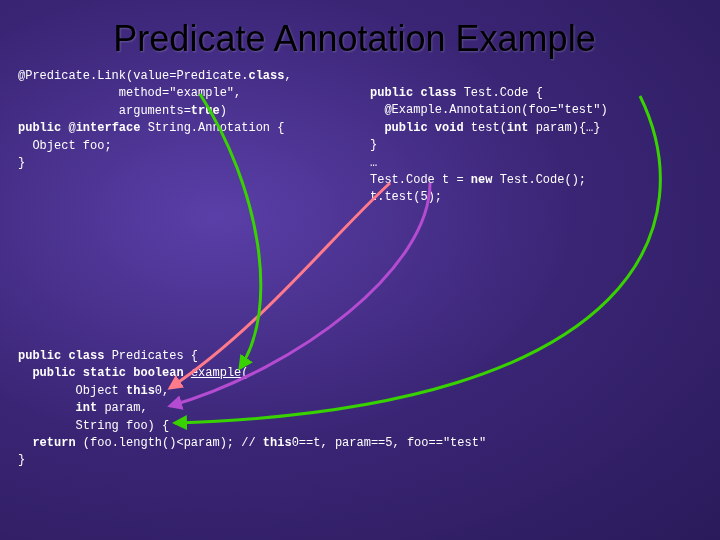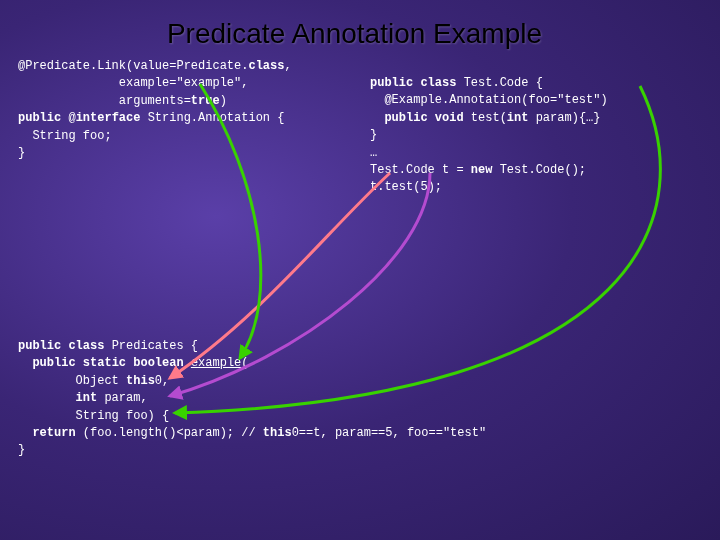--- a/index.html
+++ b/index.html
@@ -7,21 +7,21 @@
     padding: 0;
     width: 720px;
     height: 540px;
     background: radial-gradient(ellipse at 30% 40%, #5a3fa8 0%, #3a2575 50%, #2a1a5a 100%);
     font-family: Arial, sans-serif;
     color: white;
     position: relative;
     overflow: hidden;
   }
   .title {
-    font-size: 28px;
+    font-size: 36px;
     color: #000;
     text-align: center;
     padding: 18px 11px 8px 0;
     font-weight: normal;
     text-shadow: 1px 1px 2px rgba(255,255,255,0.2);
   }
   .code-area {
     position: relative;
     width: 100%;
     height: 470px;
@@ -60,24 +60,24 @@
   }
 </style>
 </head>
 <body>
 
 <div class="title">Predicate Annotation Example</div>
 
 <div class="code-area">
 
 <div class="code-block left-block"><span>@Predicate.Link(value=Predicate.</span><span class="kw">class</span><span>,</span>
-<span>              example=</span><span>"example"</span><span>,</span>
+<span>              method=</span><span>"example"</span><span>,</span>
 <span>              arguments=</span><span class="kw">true</span><span>)</span>
 <span class="kw">public</span><span> @</span><span class="kw">interface</span><span> String.Annotation {</span>
-<span>  String foo;</span>
+<span>  Object foo;</span>
 <span>}</span></div>
 
 <div class="code-block right-block"><span class="kw">public</span><span> </span><span class="kw">class</span><span> Test.Code {</span>
 <span>  @Example.Annotation(foo=</span><span>"test"</span><span>)</span>
 <span>  </span><span class="kw">public</span><span> </span><span class="kw">void</span><span> test(</span><span class="kw">int</span><span> param){…}</span>
 <span>}</span>
 <span>…</span>
 <span>Test.Code t = </span><span class="kw">new</span><span> Test.Code();</span>
 <span>t.test(</span><span>5</span><span>);</span></div>
 

